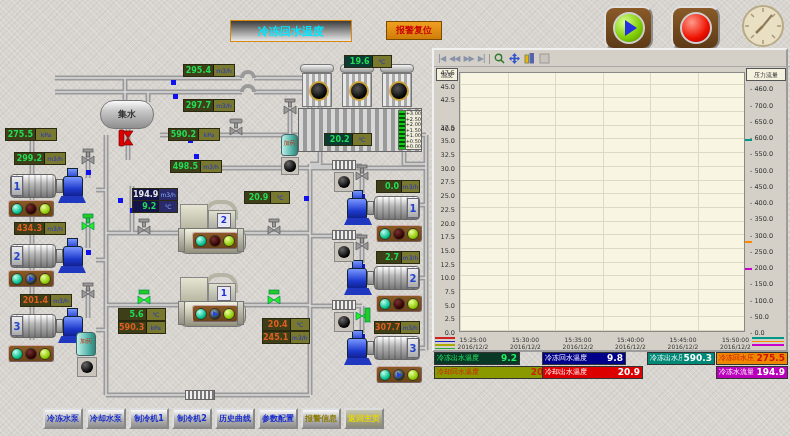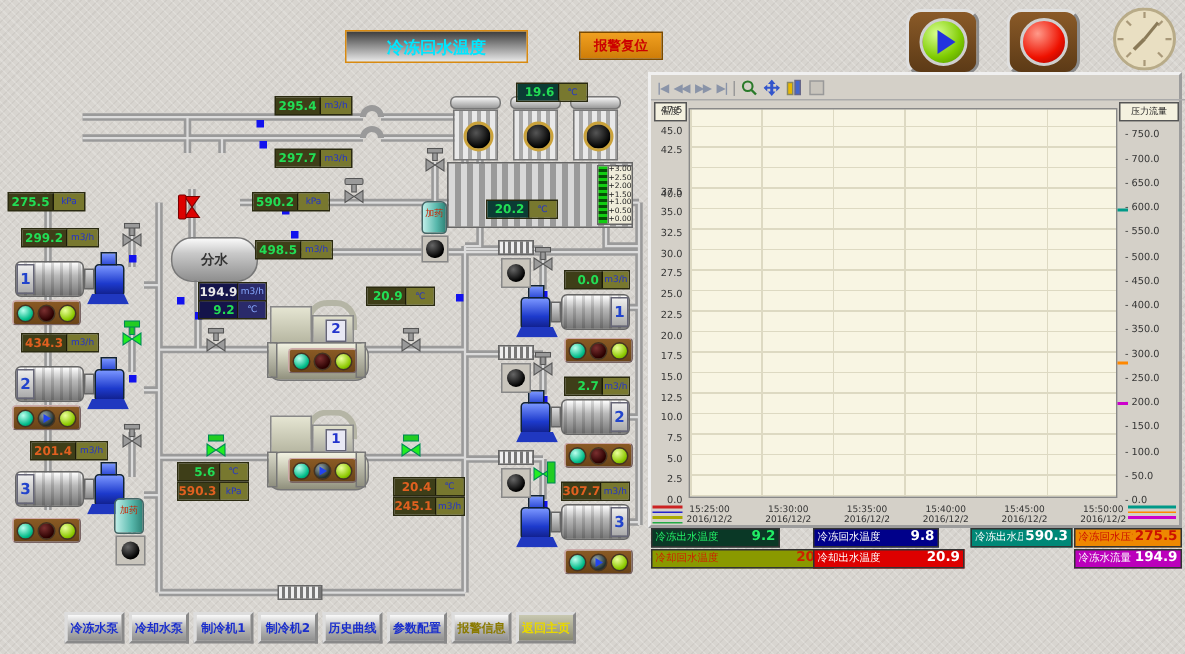--- a/index.html
+++ b/index.html
@@ -268,21 +268,21 @@
         <line x1="35" y1="21" x2="39" y2="21"></line>
       <line x1="9" y1="9" x2="12" y2="12"></line>
         <line x1="33" y1="9" x2="30" y2="12"></line>
       <line x1="9" y1="33" x2="12" y2="30"></line>
         <line x1="33" y1="33" x2="30" y2="30"></line>
     </g>
     <line x1="21" y1="21" x2="30" y2="10" stroke="#8a7a58" stroke-width="2"></line>
     <line x1="21" y1="21" x2="14" y2="28" stroke="#8a7a58" stroke-width="2.5"></line>
   </svg>
 
-  <div class="tank" style="left:114px;top:158px;width:56px;height:28px">分水</div>
+  <div class="tank" style="left:100px;top:100px;width:52px;height:27px">集水</div>
 
   <div class="tower" style="left:300px;top:64px">
       <div class="rim"></div>
       <div class="bodyt"></div>
       <div class="fan"></div>
     </div>
   <div class="tower" style="left:340px;top:64px">
       <div class="rim"></div>
       <div class="bodyt"></div>
       <div class="fan"></div>
@@ -572,21 +572,21 @@
       <span class="ytick" style="top: 161.211px;">17.5</span>
       <span class="ytick" style="top: 174.895px;">15.0</span>
       <span class="ytick" style="top: 188.579px;">12.5</span>
       <span class="ytick" style="top: 202.263px;">10.0</span>
       <span class="ytick" style="top: 215.947px;">7.5</span>
       <span class="ytick" style="top: 229.632px;">5.0</span>
       <span class="ytick" style="top: 243.316px;">2.5</span>
       <span class="ytick" style="top: 257px;">0.0</span>
     </div>
   <div class="abs" id="ytr" style="left:747px;top:72px;width:40px;height:260px">
-      <span class="ytickr" style="top: 13.25px;">- 750.0</span>
+      <span class="ytickr" style="top: 13.25px;">- 460.0</span>
       <span class="ytickr" style="top: 29.5px;">- 700.0</span>
       <span class="ytickr" style="top: 45.75px;">- 650.0</span>
       <span class="ytickr" style="top: 62px;">- 600.0</span>
       <span class="ytickr" style="top: 78.25px; text-align: center;">- 550.0</span>
       <span class="ytickr" style="top: 94.5px;">- 500.0</span>
       <span class="ytickr" style="top: 110.75px;">- 450.0</span>
       <span class="ytickr" style="top: 127px;">- 400.0</span>
       <span class="ytickr" style="top: 143.25px;">- 350.0</span>
       <span class="ytickr" style="top: 159.5px;">- 300.0</span>
       <span class="ytickr" style="top: 175.75px;">- 250.0</span>

